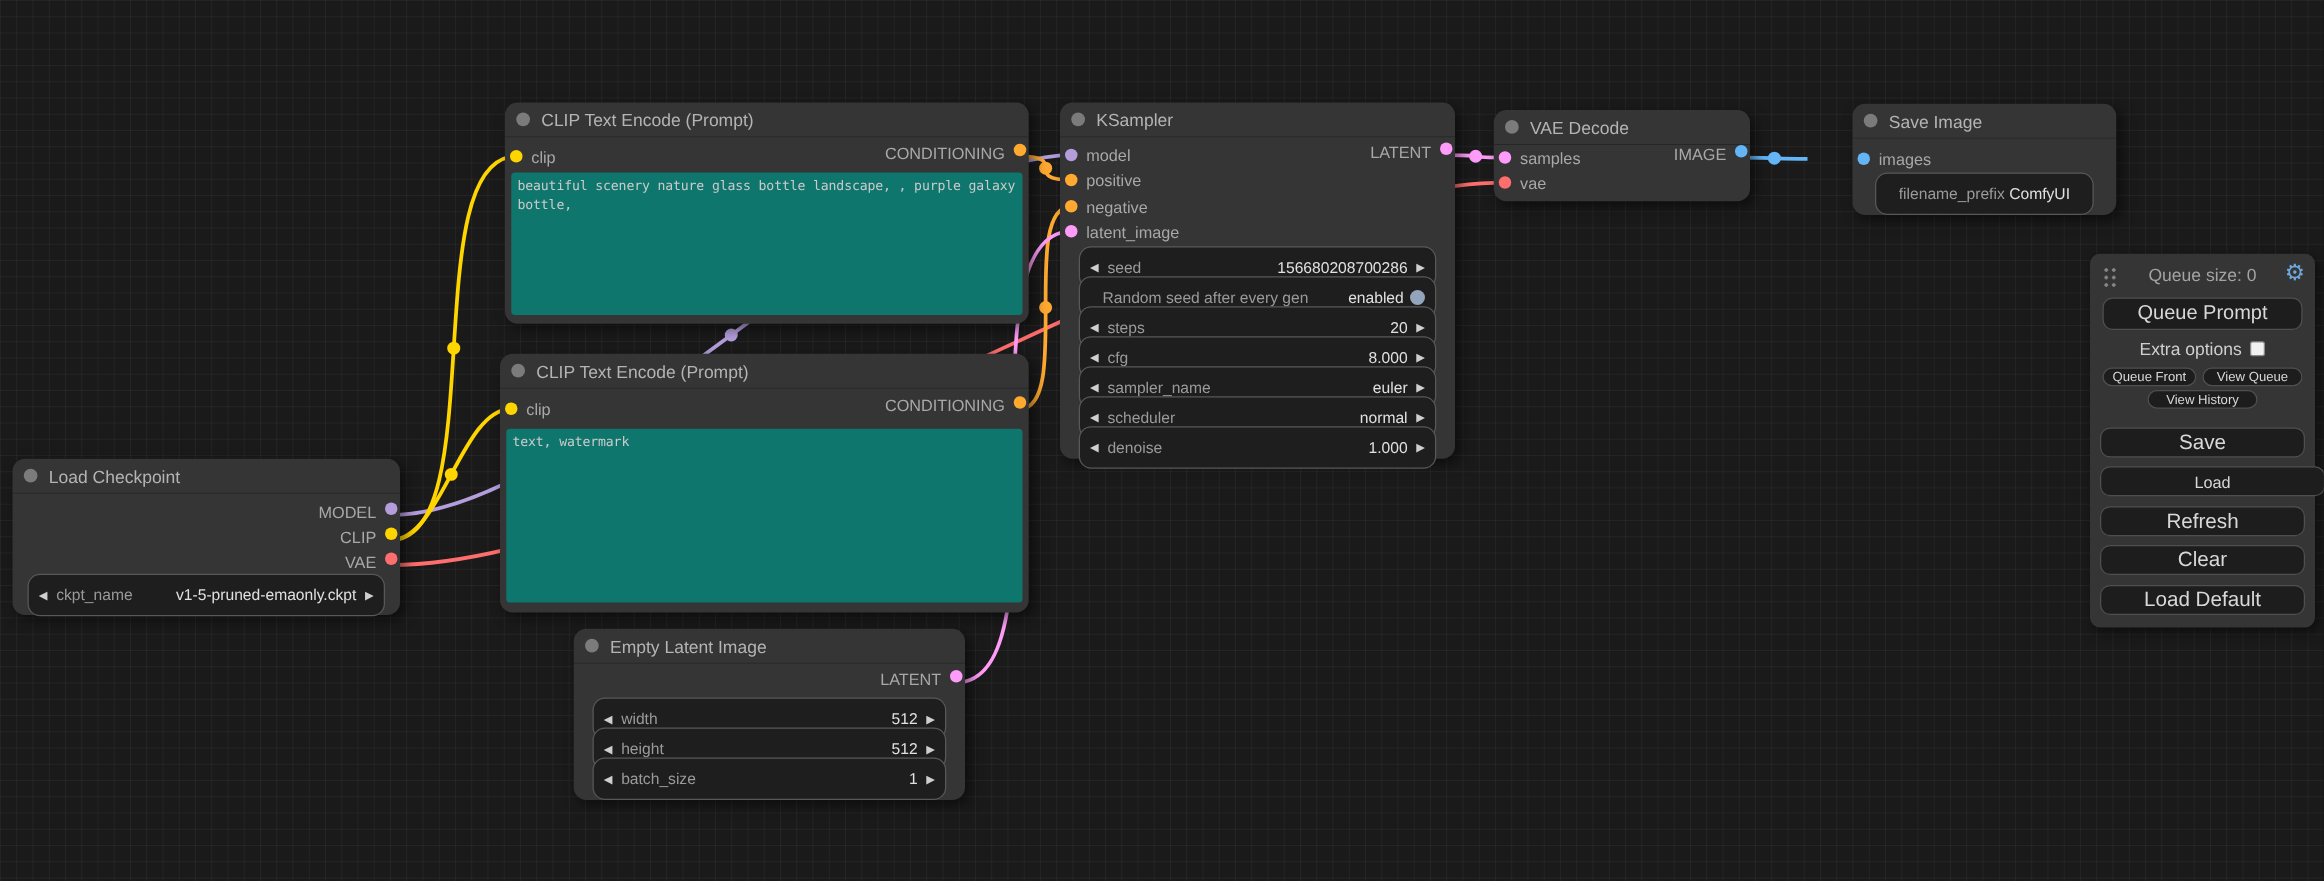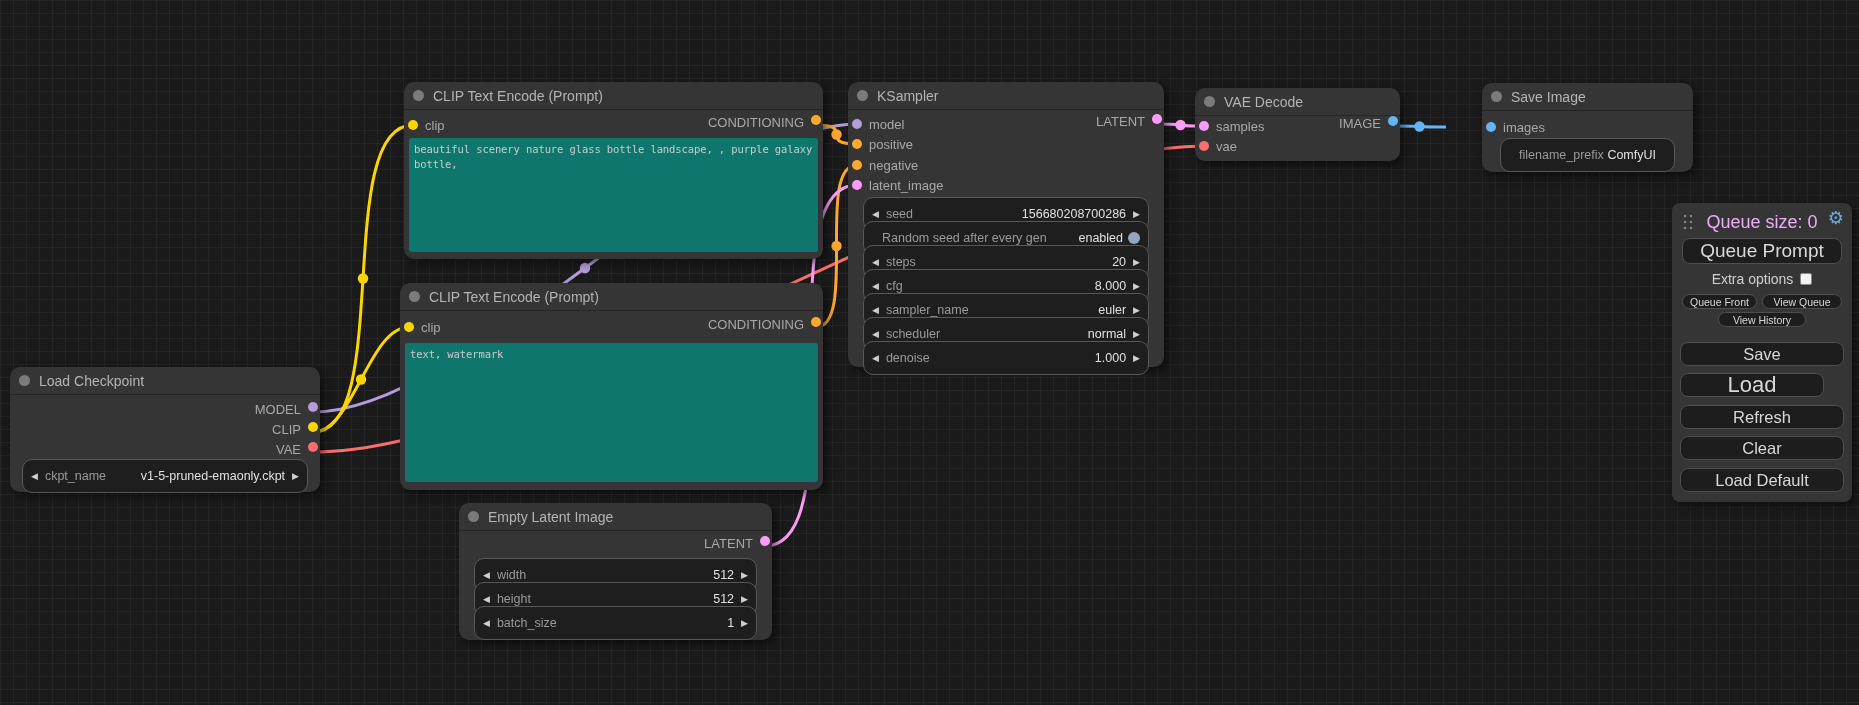--- a/index.html
+++ b/index.html
@@ -49,21 +49,21 @@
   #queue-panel{
     position:absolute;left:1672px;top:203px;width:180px;height:299px;z-index:3;
     background:#353535;border-radius:8px;box-shadow:3px 3px 9px rgba(0,0,0,0.5);
     color:#cccccc;
   }
   .drag-dots{
     position:absolute;left:10px;top:10px;width:12px;height:18px;
     background-image:radial-gradient(circle,#858585 1.4px,transparent 1.6px);
     background-size:6px 6px;
   }
-  .qsize{position:absolute;left:0;right:0;top:9px;text-align:center;font-size:18px;color:#f0abfc;}
+  .qsize{position:absolute;left:0;right:0;top:9px;text-align:center;font-size:14px;color:#a3a3a3;}
   .gear{position:absolute;right:8px;top:6px;font-size:18px;line-height:1;}
   .btn{
     position:absolute;background:#1d1d1d;border:1px solid #4f4f4f;border-radius:8px;
     color:#d8d8d8;display:flex;align-items:center;justify-content:center;
     box-sizing:border-box;cursor:pointer;
   }
   .extra-row{position:absolute;left:0;right:0;top:68px;display:flex;align-items:center;justify-content:center;gap:7px;}
   .extra-label{font-size:14px;color:#cfcfcf;}
   .checkbox{width:12px;height:12px;background:#f2f2f2;border:1px solid #8a8a8a;border-radius:2px;box-sizing:border-box;}
 </style>
@@ -304,27 +304,27 @@
     <div class="widget" style="left:18px;right:18px;top:55px;height:20px;">
       <span class="wlabel" style="margin-left:10px;">filename_prefix</span>
       <span class="wvalue" style="margin-right:10px;">ComfyUI</span>
     </div>
   </div>
 
   <div id="queue-panel">
     <div class="drag-dots"></div>
     <div class="qsize">Queue size: 0</div>
     <div class="gear" style="color: rgb(111, 168, 220);">⚙</div>
-    <div class="btn" style="left:10px;top:35px;width:160px;height:26px;font-size:19px;">Queue Prompt</div>
+    <div class="btn" style="left:10px;top:35px;width:160px;height:26px;font-size:16px;">Queue Prompt</div>
     <div class="extra-row">
       <span class="extra-label">Extra options</span>
       <span class="checkbox"></span>
     </div>
     <div class="btn" style="left:10px;top:91px;width:75px;height:15px;font-size:10.5px;">Queue Front</div>
     <div class="btn" style="right:10px;top:91px;width:80px;height:15px;font-size:10.5px;">View Queue</div>
     <div class="btn" style="left:46px;top:109px;width:88px;height:15px;font-size:10.5px;">View History</div>
     <div class="btn" style="left:8px;top:139px;width:164px;height:24px;font-size:16.5px;">Save</div>
-    <div class="btn" style="left:8px;top:170px;width:144px;height:24px;font-size:22px;">Load</div>
+    <div class="btn" style="left:8px;top:170px;width:180px;height:24px;font-size:13px;">Load</div>
     <div class="btn" style="left:8px;top:202px;width:164px;height:24px;font-size:16.5px;">Refresh</div>
     <div class="btn" style="left:8px;top:233px;width:164px;height:24px;font-size:16.5px;">Clear</div>
     <div class="btn" style="left:8px;top:265px;width:164px;height:24px;font-size:16.5px;">Load Default</div>
   </div>
 </div>
 
 </body></html>

